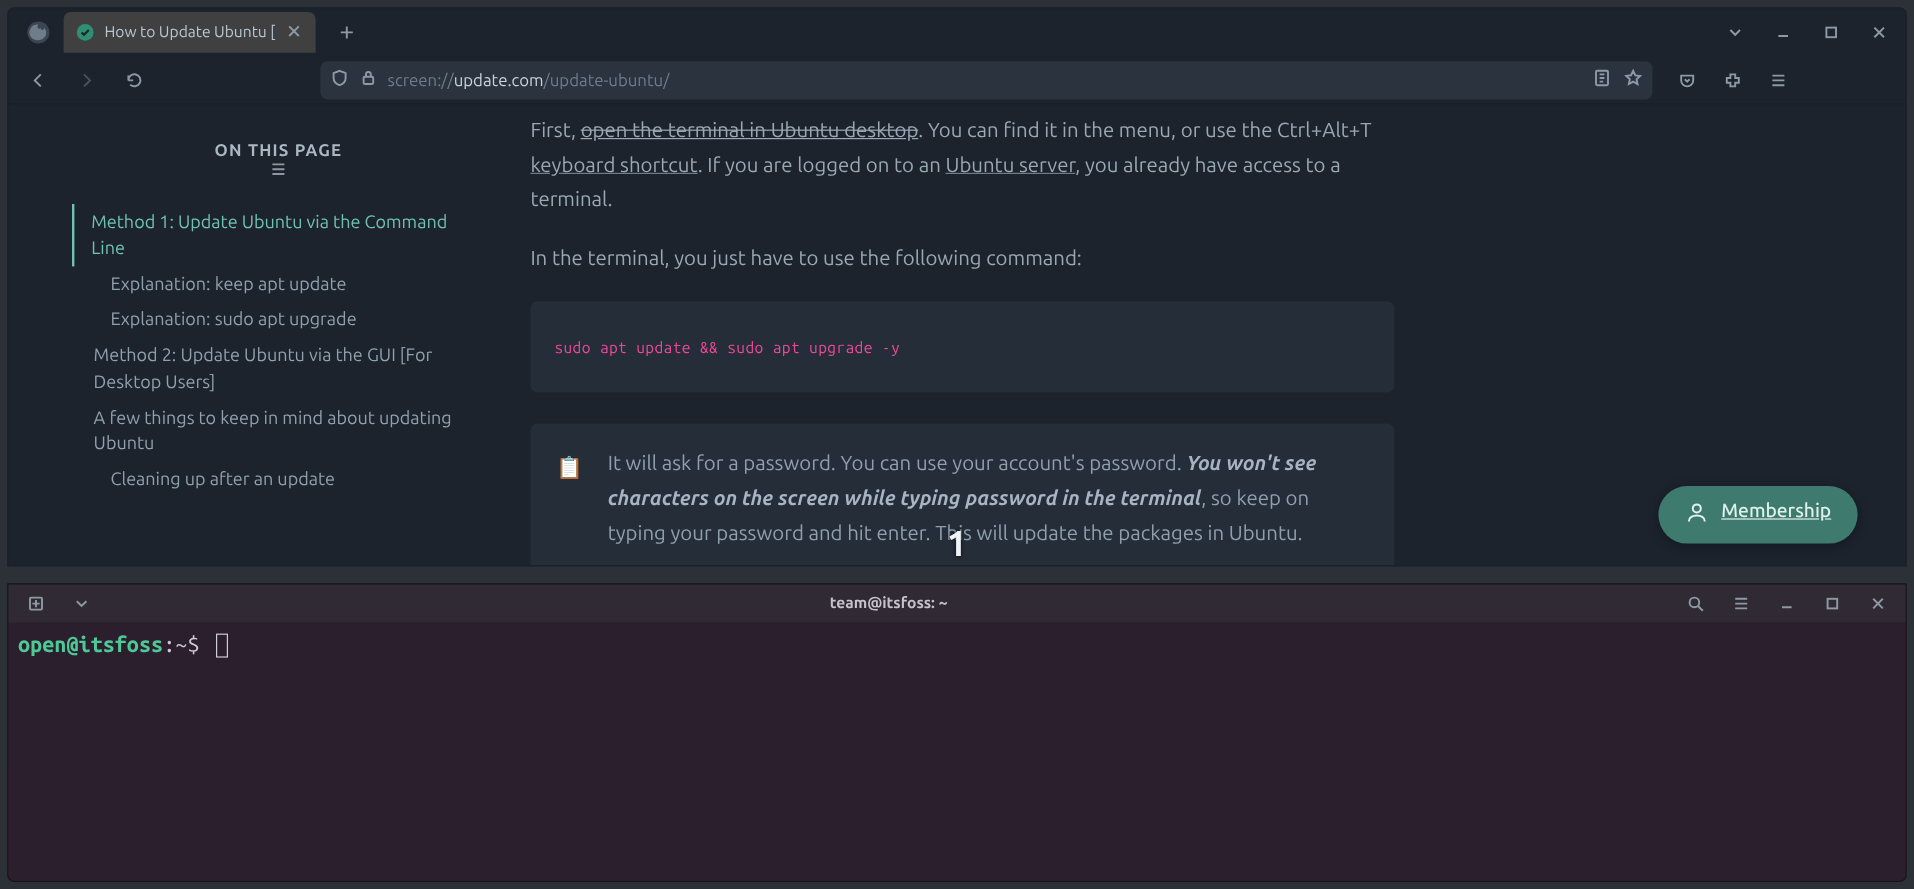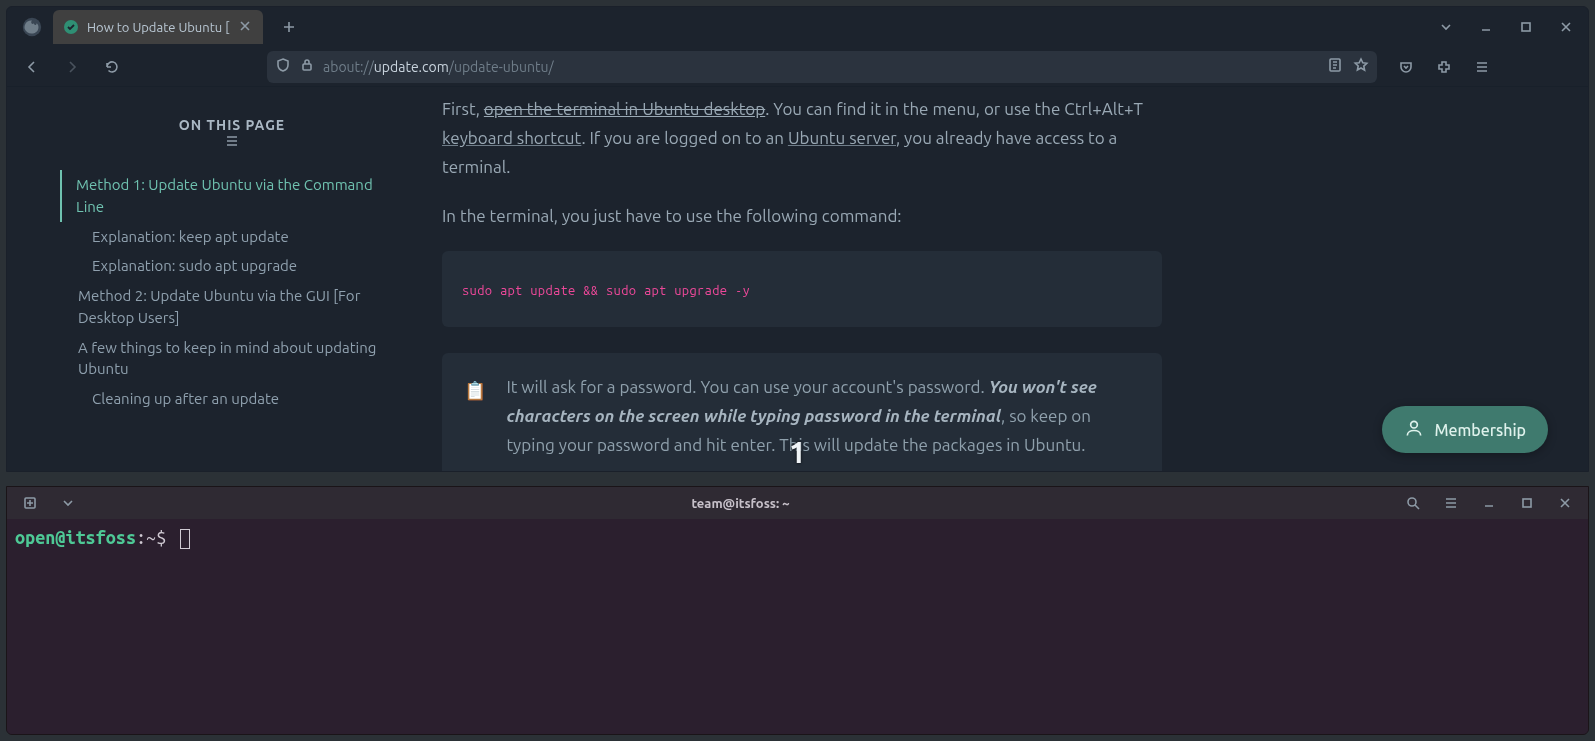--- a/index.html
+++ b/index.html
@@ -56,21 +56,21 @@
 .codeblock code{font-family:"Ubuntu Mono","Consolas",monospace;font-size:13px;color:#ec4899;letter-spacing:0.3px;white-space:pre;}
 .callout{background:#242d38;border-radius:6px;padding:20px 22px;display:flex;gap:20px;margin-top:26px;}
 .callout .emoji{font-size:18px;margin-top:2px;}
 .callout .txt{color:#8fa0ac;}
 .callout .txt em{font-style:italic;color:#a7b5c0;font-weight:600;}
 
 
 .overlay-num{position:absolute;left:50%;transform:translateX(-50%);top:348px;font-size:30px;font-weight:700;color:#f0f4f7;text-shadow:0 0 3px rgba(0,0,0,.8);}
 
 
-.membership{position:absolute;right:40px;bottom:18px;background:#3f7a6e;color:#dff2ec;padding:12px 22px;border-radius:26px;display:flex;align-items:center;gap:10px;font-size:16px;font-weight:500;box-shadow:0 2px 10px rgba(0,0,0,.3);}
+.membership{position:absolute;right:40px;bottom:18px;background:#3f7a6e;color:#dff2ec;padding:12px 22px;border-radius:26px;display:flex;gap:10px;font-size:16px;font-weight:500;box-shadow:0 2px 10px rgba(0,0,0,.3);text-decoration:underline;}
 .membership svg{width:20px;height:20px;stroke:#dff2ec;}
 
 
 .terminal{position:absolute;left:6px;right:6px;top:486px;bottom:6px;background:#2b1f2e;border-radius:0 0 6px 6px;border:1px solid #1a1418;overflow:hidden;display:flex;flex-direction:column;}
 .term-titlebar{height:32px;background:#2f2a33;display:flex;align-items:center;padding:0 8px;color:#a6a0a9;font-size:13px;}
 .term-titlebar .left{display:flex;gap:8px;align-items:center;}
 .term-titlebar .center{flex:1;text-align:center;font-weight:600;color:#c7c1ca;}
 .term-titlebar .right{display:flex;gap:8px;align-items:center;}
 .term-body{flex:1;background:#2b1f2e;padding:8px;font-family:"Ubuntu Mono","Consolas",monospace;font-size:18px;}
 .prompt-user{color:#4ec996;font-weight:bold;}
@@ -161,21 +161,21 @@
               <path d="M8 2l5 2v4c0 3-2 5-5 6-3-1-5-3-5-6V4l5-2z"></path>
             </svg>
         </span>
         <span>
           <svg class="icon" viewBox="0 0 16 16">
               <rect x="4" y="7" width="8" height="6" rx="1"></rect>
               <path d="M6 7V5a2 2 0 0 1 4 0v2"></path>
             </svg>
         </span>
         <span class="urltext">
-          <span class="dim">about://</span>
+          <span class="dim">screen://</span>
             <span class="host">update.com</span>
             <span class="dim">/update-ubuntu/</span>
         </span>
         <span class="endicons">
           <span><svg class="icon" viewBox="0 0 16 16">
                 <rect x="3" y="2" width="10" height="12" rx="1"></rect>
                 <path d="M6 5h4M6 8h4M6 11h3"></path>
               </svg></span>
           <span><svg class="icon" viewBox="0 0 16 16">
                 <path d="M8 2l1.8 3.8 4 .5-3 2.8.8 4L8 11l-3.6 2 .8-4-3-2.8 4-.5L8 2z"></path>

